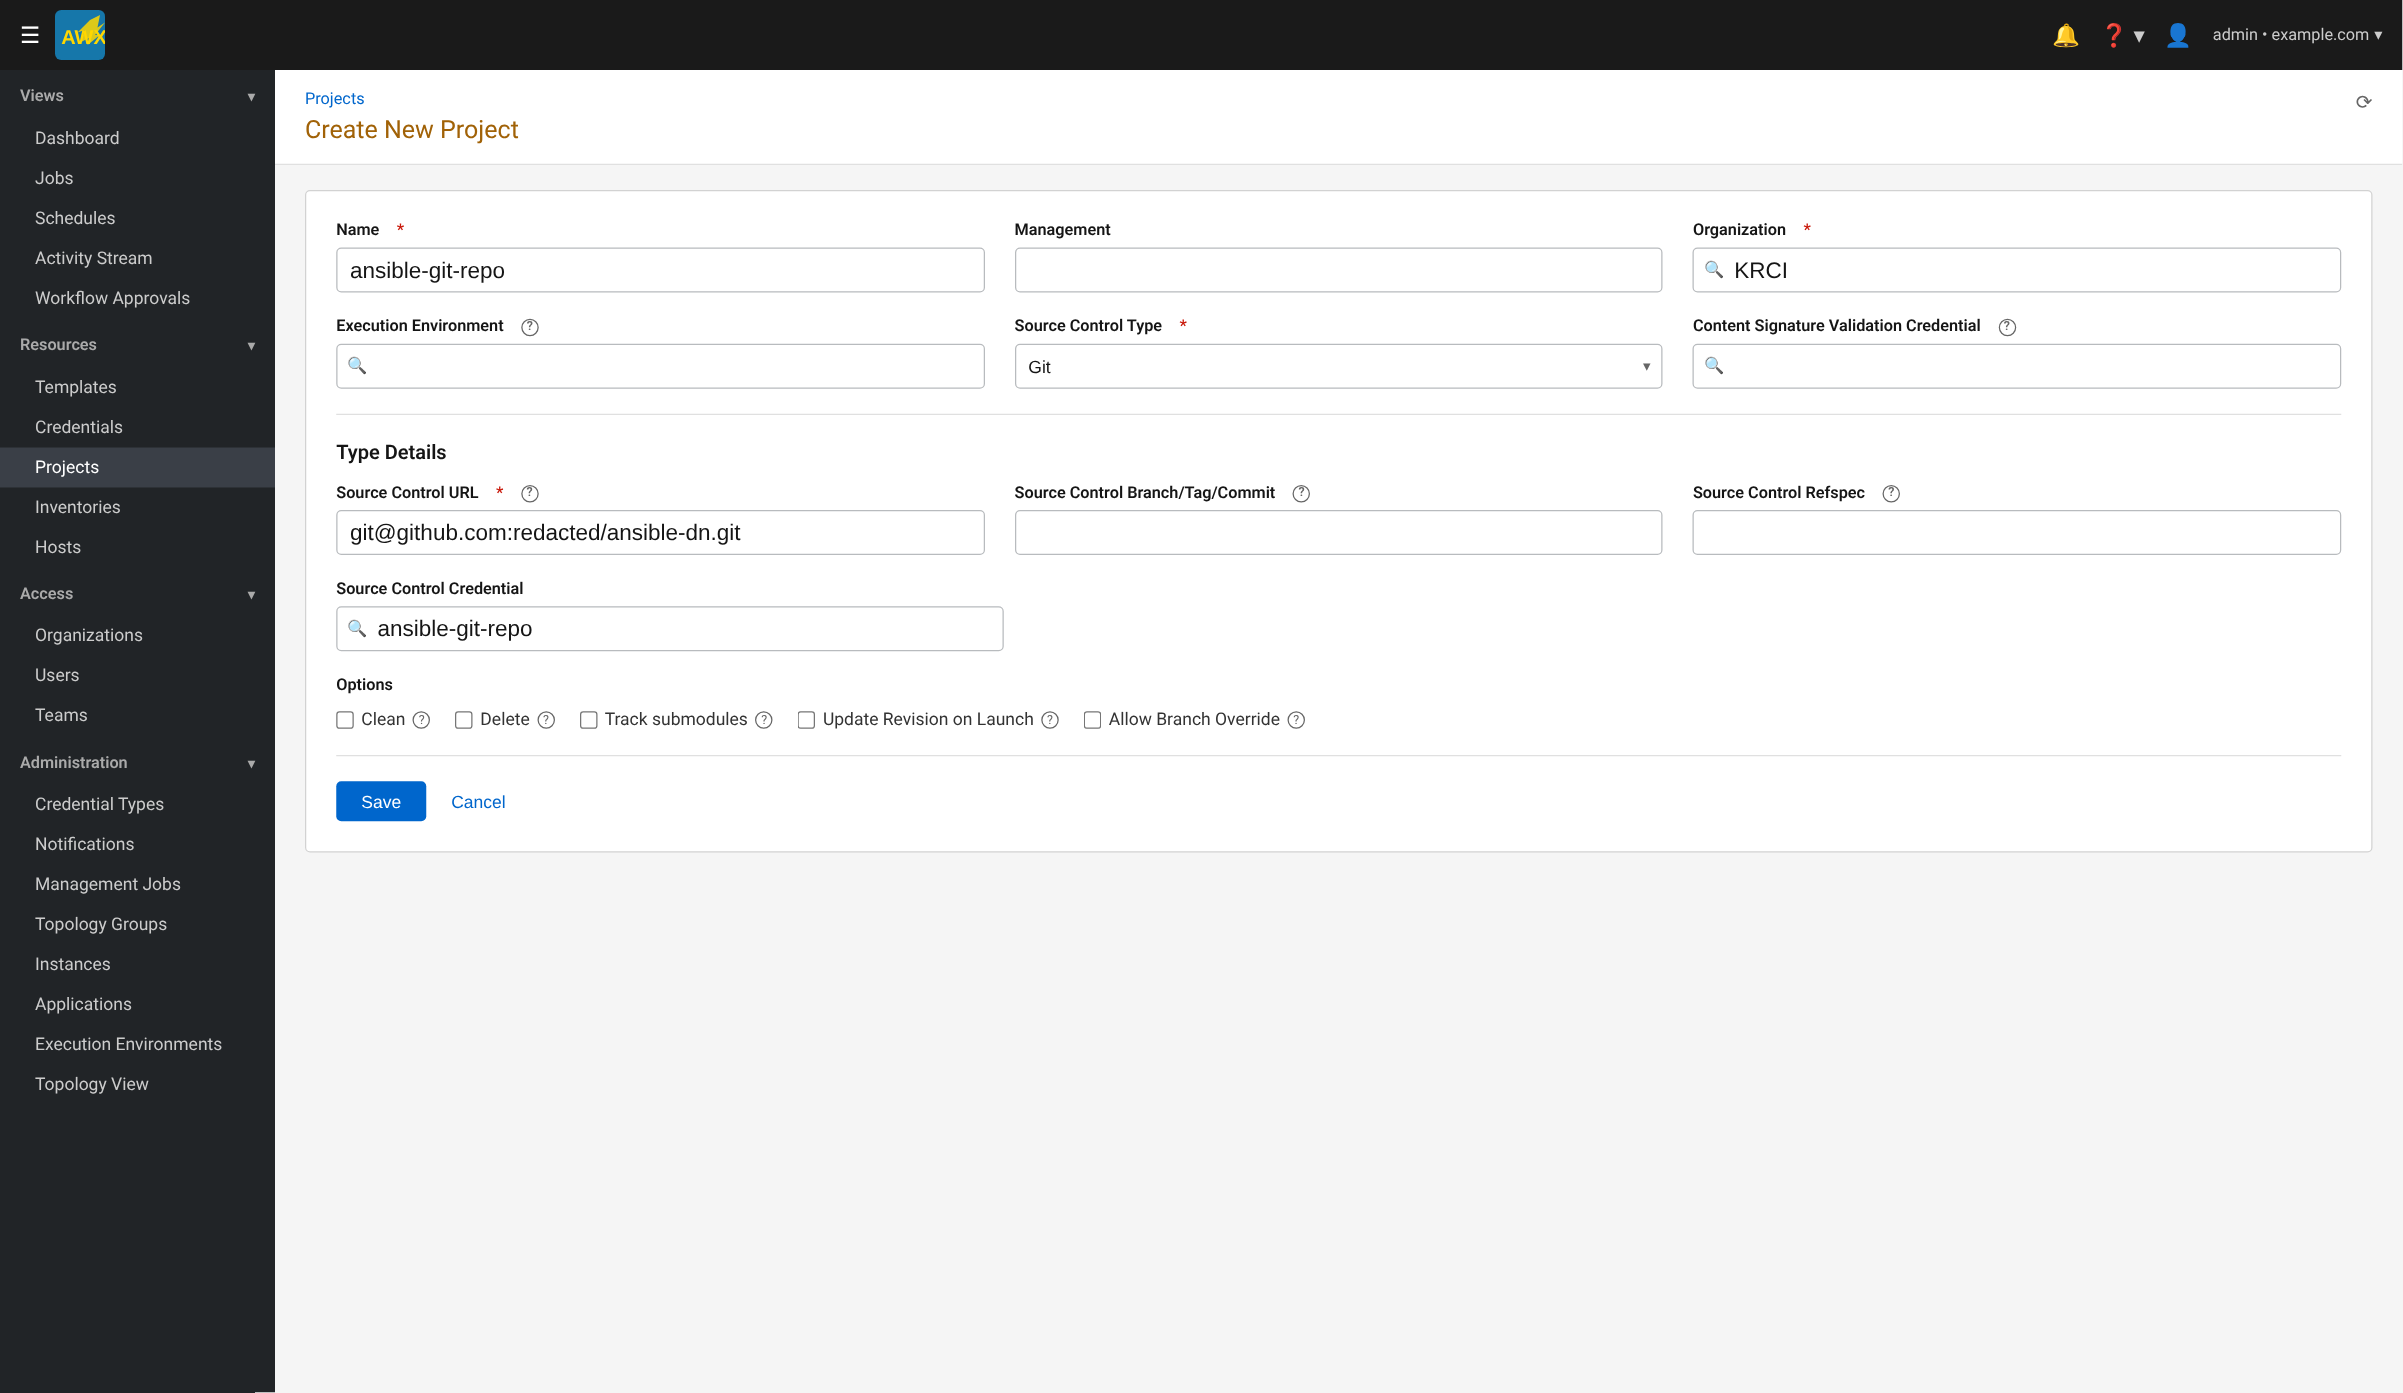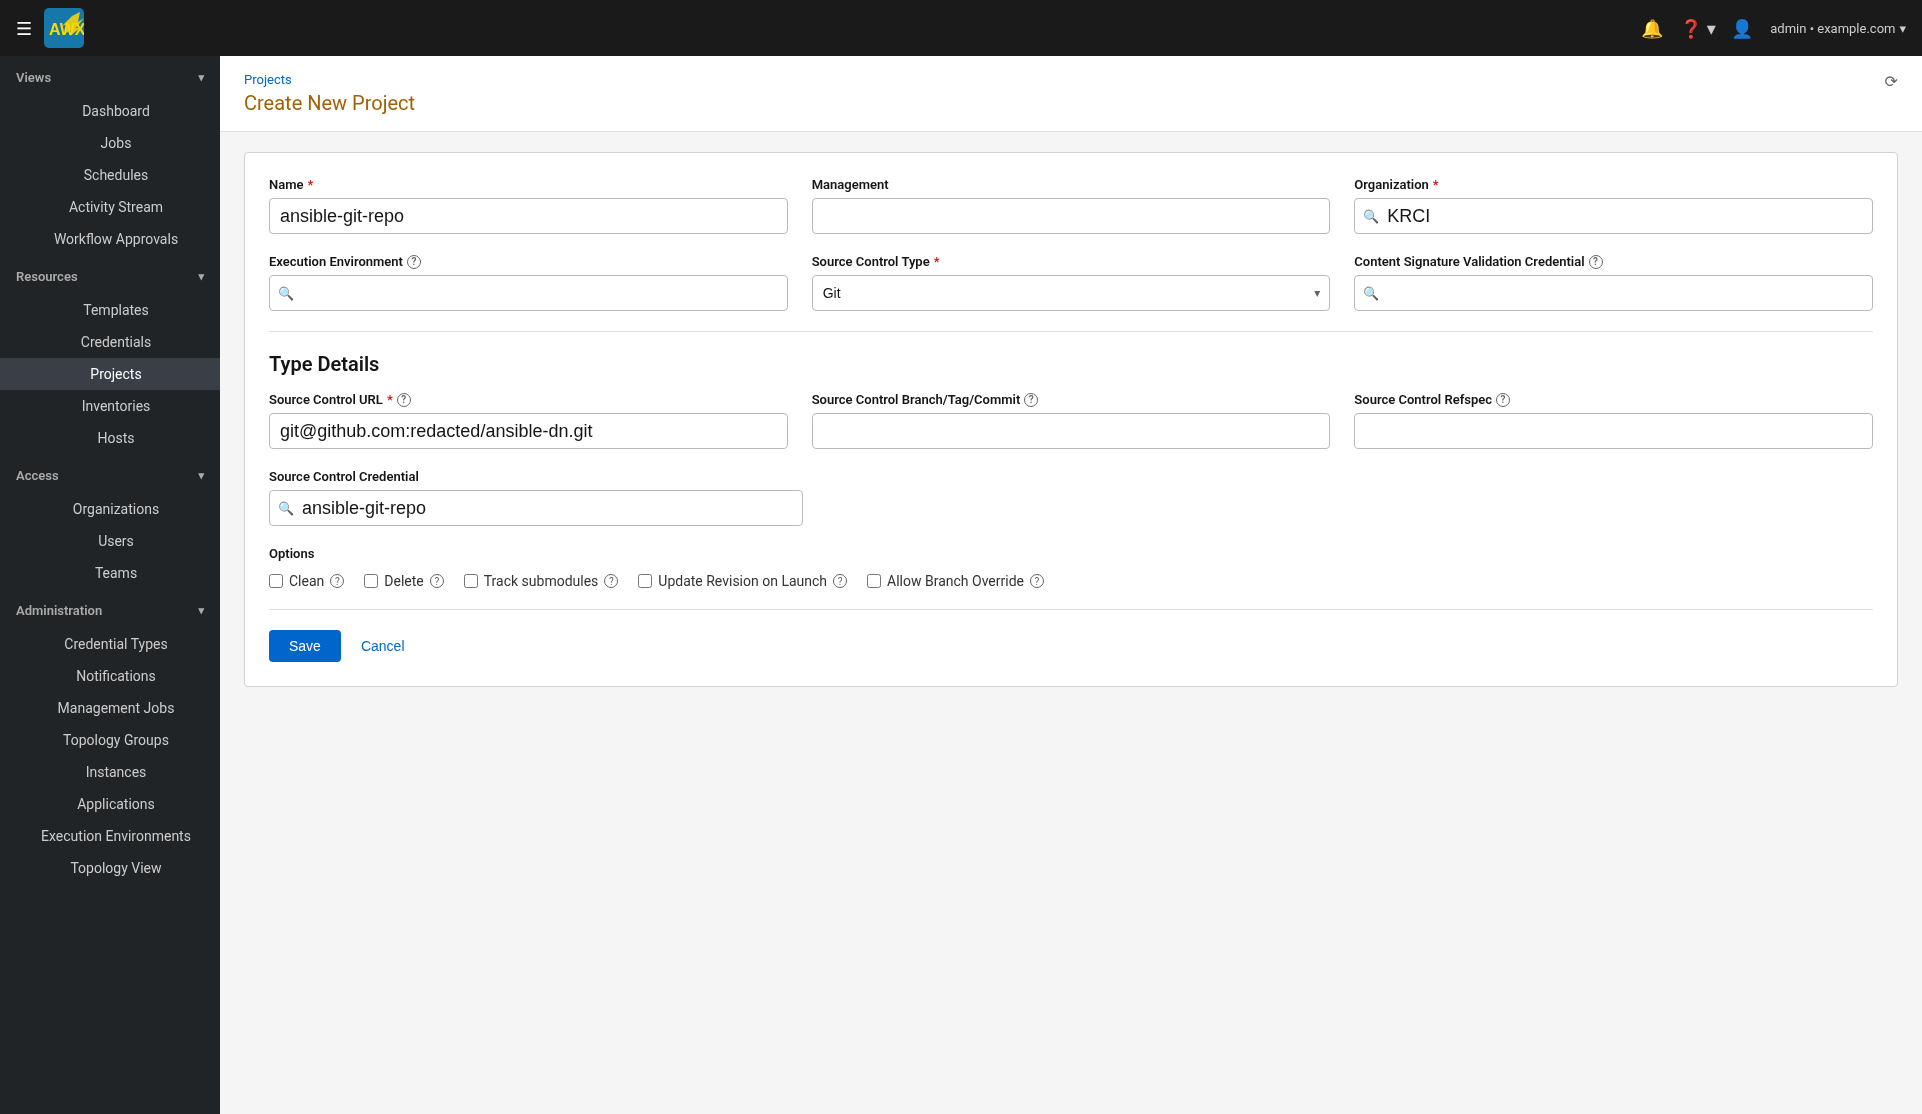--- a/index.html
+++ b/index.html
@@ -53,21 +53,20 @@
     }
 
     
     .sidebar {
       width: 220px;
       background: #212427;
       color: #ddd;
       overflow-y: auto;
       flex-shrink: 0;
       padding-bottom: 24px;
-      text-align: center;
     }
     .sidebar-section {
       padding: 0;
     }
     .sidebar-section-header {
       display: flex;
       justify-content: space-between;
       align-items: center;
       padding: 14px 16px 10px;
       color: #aaa;
@@ -138,21 +137,21 @@
       display: flex;
       flex-direction: column;
     }
     .form-label {
       font-size: 13px;
       font-weight: 600;
       color: #151515;
       margin-bottom: 6px;
       display: flex;
       align-items: center;
-      gap: 4px;
+      gap: 14px;
     }
     .required-star { color: #c9190b; }
     .help-icon {
       width: 14px;
       height: 14px;
       border-radius: 50%;
       border: 1px solid #666;
       display: inline-flex;
       align-items: center;
       justify-content: center;
@@ -203,21 +202,21 @@
       right: 10px;
       top: 50%;
       transform: translateY(-50%);
       pointer-events: none;
       color: #666;
       font-size: 12px;
     }
 
     
     .section-title {
-      font-size: 20px;
+      font-size: 16px;
       font-weight: 600;
       color: #151515;
       margin-bottom: 16px;
     }
 
     
     .options-row {
       display: flex;
       flex-wrap: wrap;
       gap: 20px;

